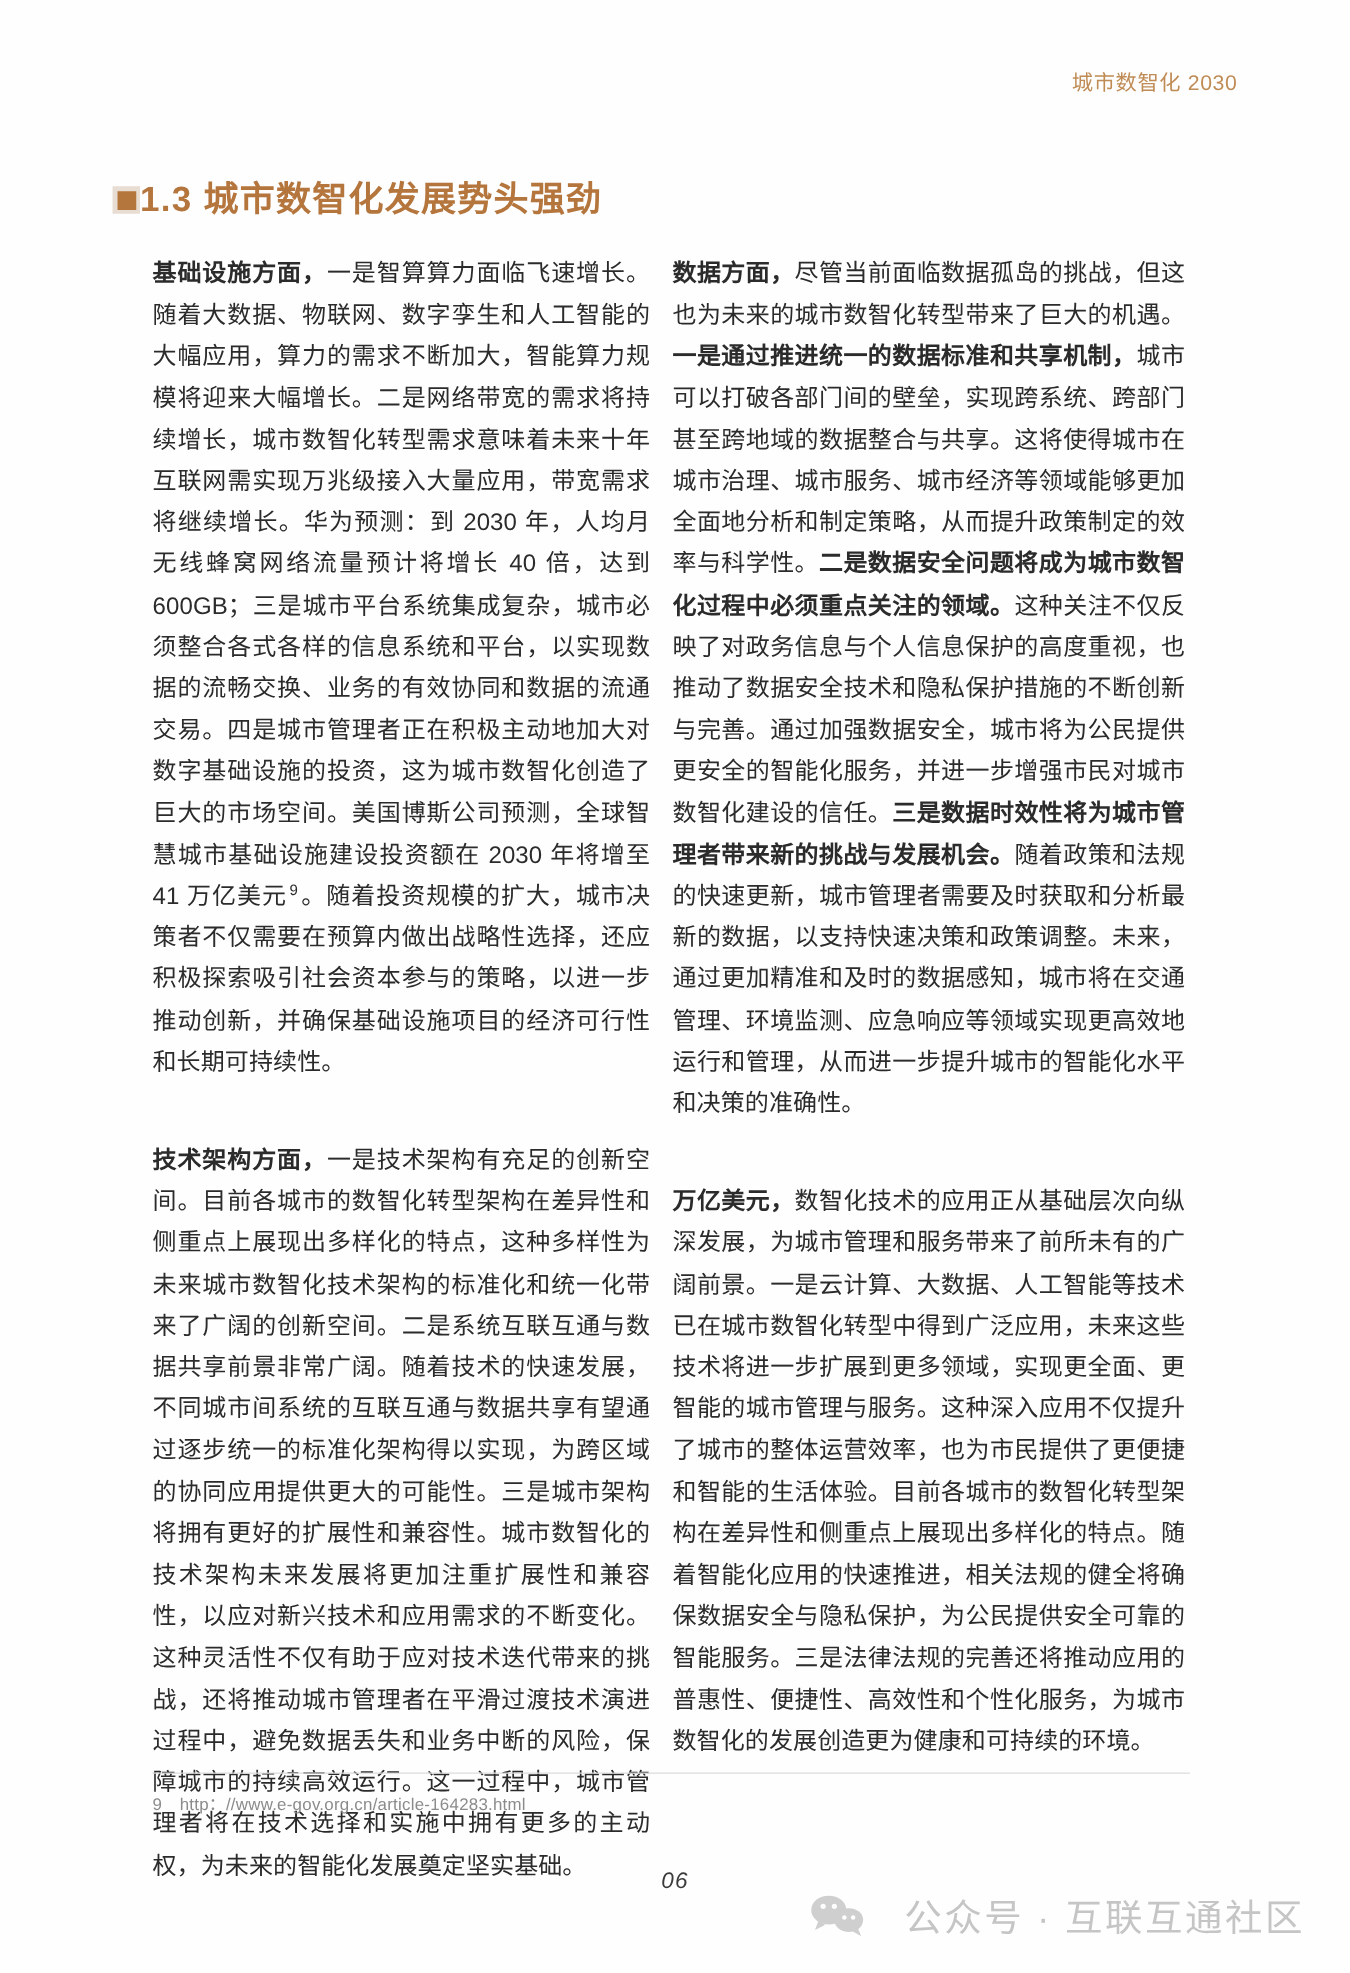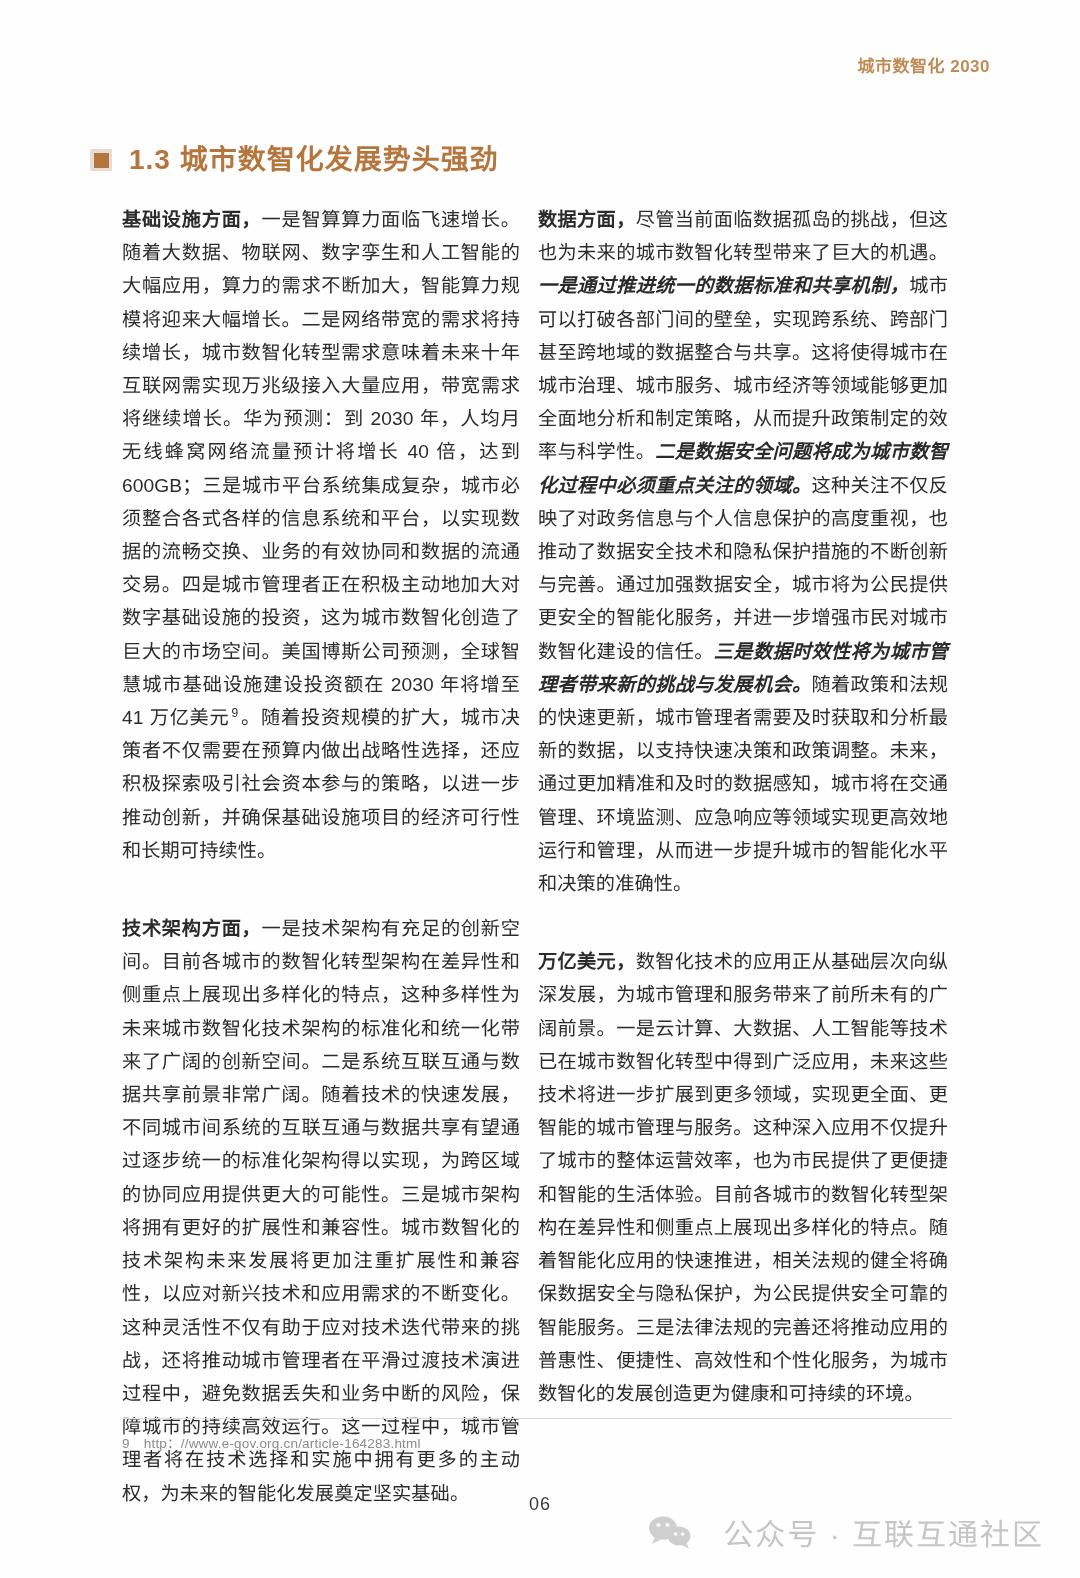--- a/index.html
+++ b/index.html
@@ -22,34 +22,33 @@
     inset: 0;
     background: #fefefe;
   }
 
   
   .running-header {
     position: absolute;
     top: 52px;
     right: 90px;
     font-size: 17px;
-    font-weight: bold;
+    font-weight: normal;
     letter-spacing: 0.5px;
     color: #c08c56;
     white-space: nowrap;
   }
 
   
   .section-heading {
     position: absolute;
     top: 146px;
     left: 90px;
     display: flex;
     align-items: center;
-    gap: 17px;
   }
   .heading-bullet {
     position: relative;
     width: 22px;
     height: 22px;
     flex: 0 0 auto;
   }
   .heading-bullet::before {
     content: "";
     position: absolute;
@@ -92,21 +91,21 @@
     margin: 0 0 30px 0;
     font-size: 19.2px;
     line-height: 33.2px;
     text-align: justify;
     text-justify: inter-ideograph;
     letter-spacing: 0.1px;
     color: #2b2b2b;
   }
   p.para:last-child { margin-bottom: 0; margin-top: 45px; }
   .lead { font-weight: bold; }
-  .em   { font-weight: bold; font-style: italic; }
+  .em   { font-weight: bold; }
   sup.fn {
     font-size: 12px;
     vertical-align: super;
     line-height: 0;
     padding: 0 2px;
   }
 
   
   .footnote-rule {
     position: absolute;
@@ -130,20 +129,21 @@
   
   .page-number {
     position: absolute;
     top: 1494px;
     left: 0;
     width: 1080px;
     text-align: center;
     font-size: 18px;
     color: #3b3b3b;
     letter-spacing: 1px;
+    font-style: italic;
   }
 
   
   .watermark {
     position: absolute;
     right: 36px;
     bottom: 24px;
     display: flex;
     align-items: center;
     gap: 31px;

